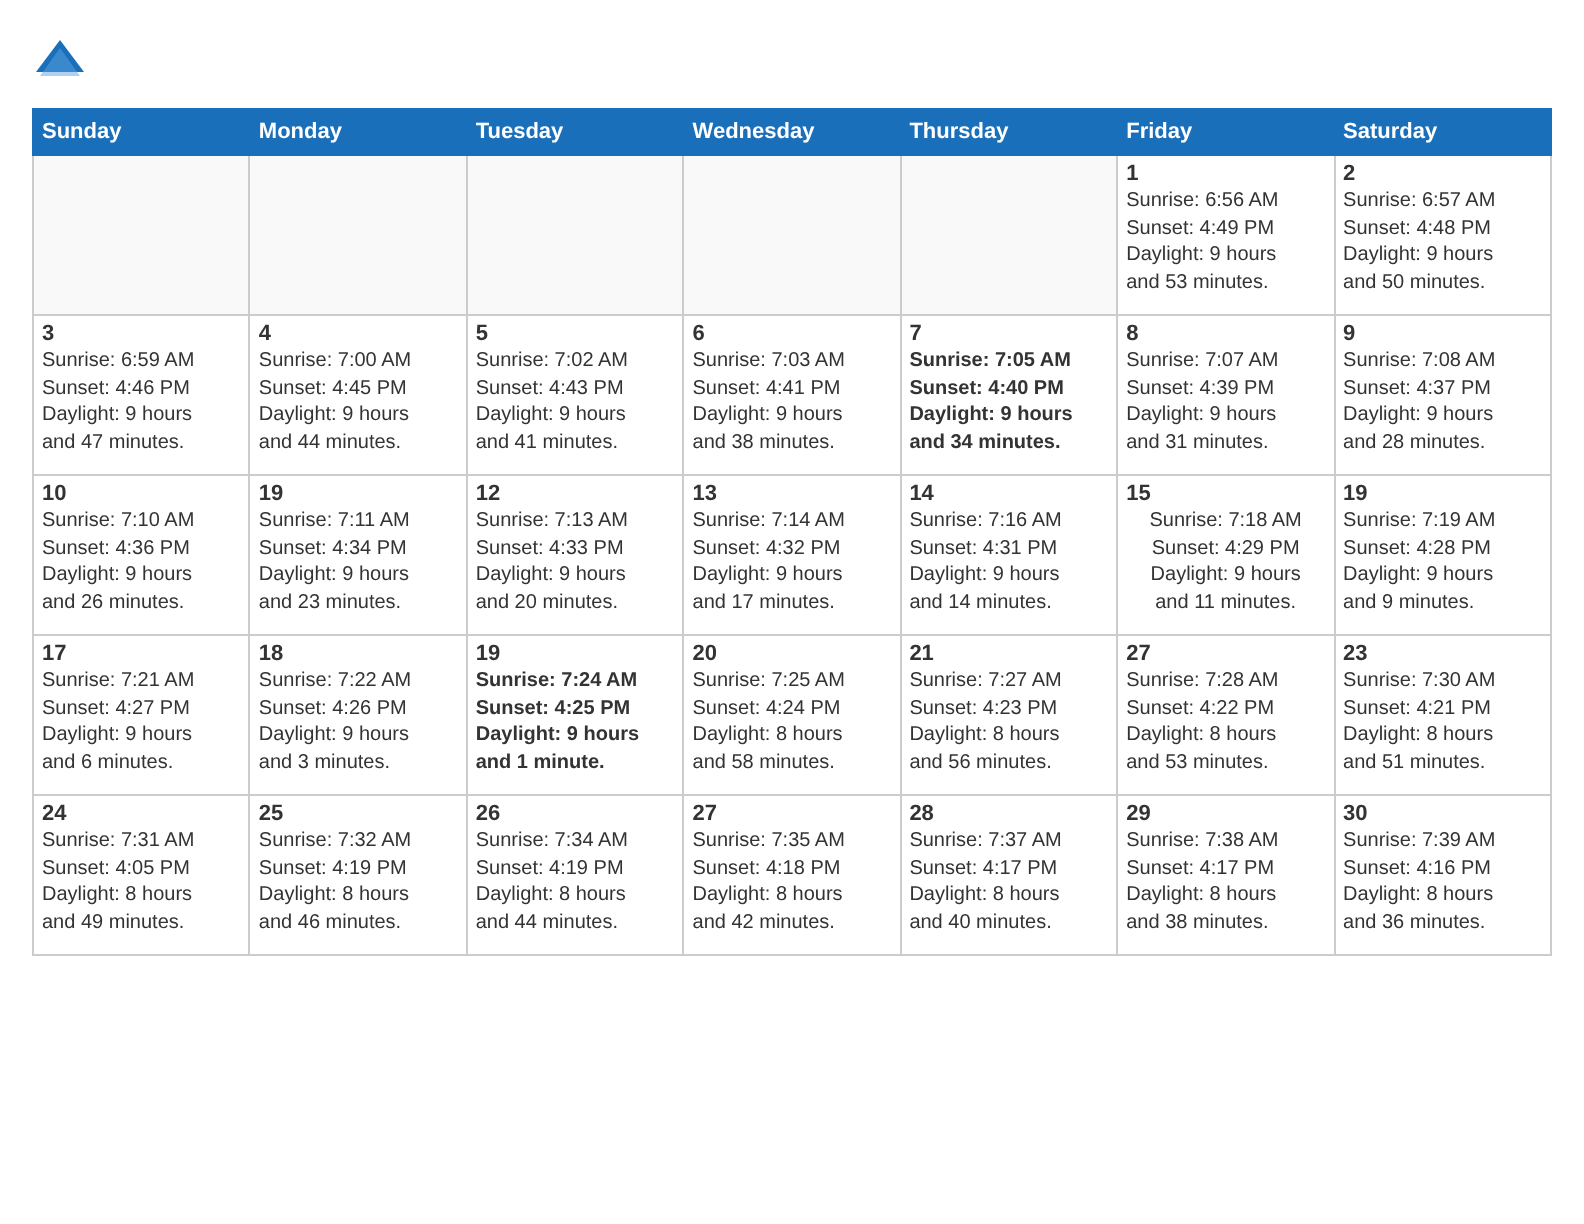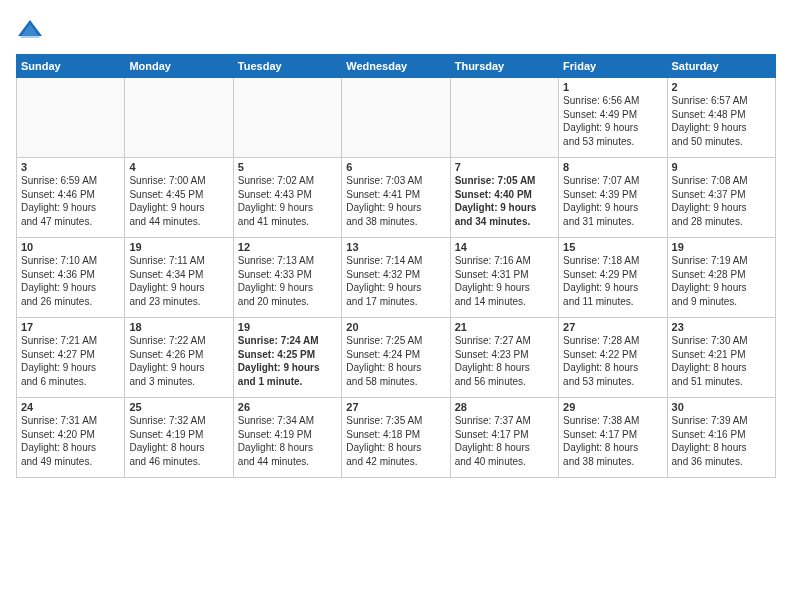--- a/index.html
+++ b/index.html
@@ -238,21 +238,21 @@
           </td>
           <td>
             <span class="day-num">14</span>
             <div class="day-info" style="white-space: pre-line;">Sunrise: 7:16 AM
 Sunset: 4:31 PM
 Daylight: 9 hours
 and 14 minutes.</div>
           </td>
           <td>
             <span class="day-num">15</span>
-            <div class="day-info" style="white-space: pre-line;">Sunrise: 7:18 AM
+            <div class="day-info" style="white-space: pre-line; text-align: center;">Sunrise: 7:18 AM
 Sunset: 4:29 PM
 Daylight: 9 hours
 and 11 minutes.</div>
           </td>
           <td>
             <span class="day-num">19</span>
             <div class="day-info" style="white-space: pre-line;">Sunrise: 7:19 AM
 Sunset: 4:28 PM
 Daylight: 9 hours
 and 9 minutes.</div>
@@ -306,21 +306,21 @@
             <div class="day-info" style="white-space: pre-line;">Sunrise: 7:30 AM
 Sunset: 4:21 PM
 Daylight: 8 hours
 and 51 minutes.</div>
           </td>
         </tr>
         <tr class="week-row">
           <td>
             <span class="day-num">24</span>
             <div class="day-info" style="white-space: pre-line;">Sunrise: 7:31 AM
-Sunset: 4:20 PM
+Sunset: 4:05 PM
 Daylight: 8 hours
 and 49 minutes.</div>
           </td>
           <td>
             <span class="day-num">25</span>
             <div class="day-info" style="white-space: pre-line;">Sunrise: 7:32 AM
 Sunset: 4:19 PM
 Daylight: 8 hours
 and 46 minutes.</div>
           </td>

